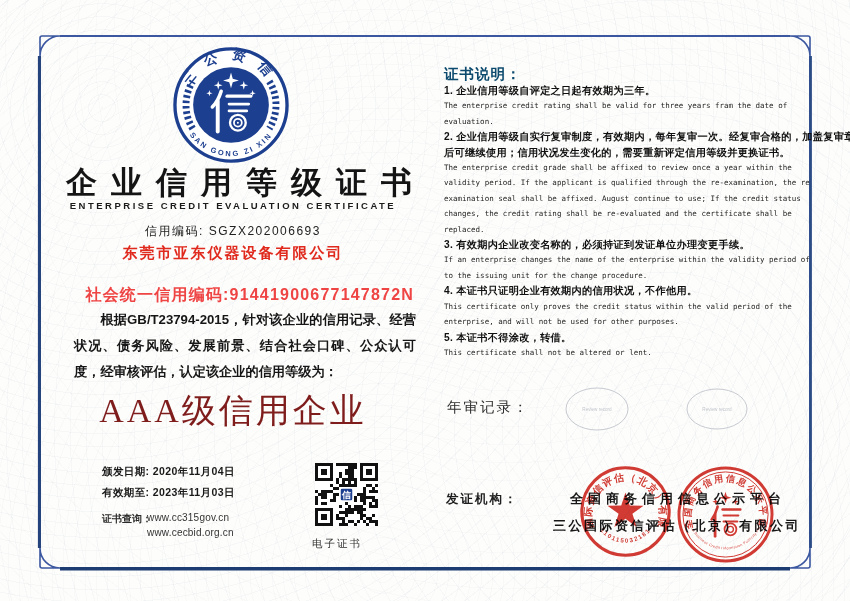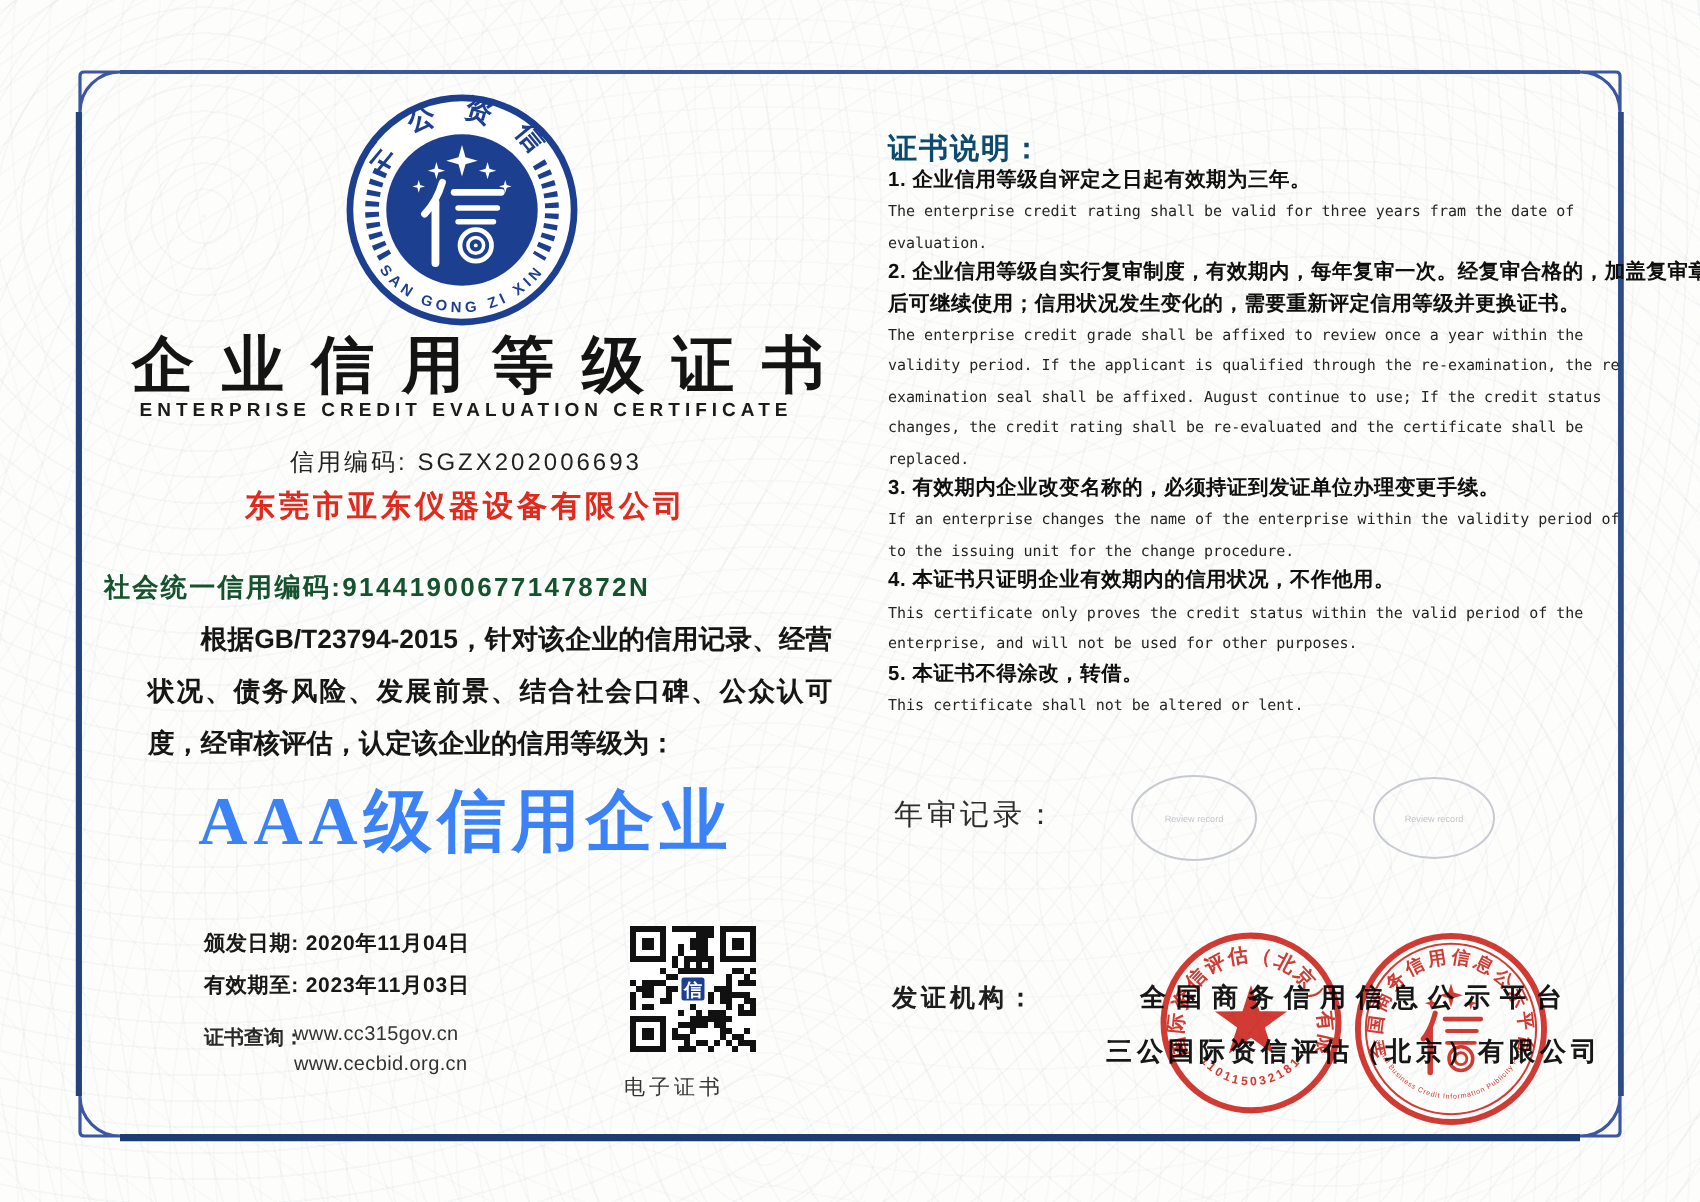--- a/index.html
+++ b/index.html
@@ -14,26 +14,26 @@
   .abs{position:absolute;}
   
   .title{left:52px;top:162px;width:362px;text-align:center;font-family:"Liberation Serif",serif;
     font-weight:900;font-size:31px;color:#141414;letter-spacing:14px;text-indent:14px;white-space:nowrap;}
   .title-en{left:52px;top:200px;width:362px;text-align:center;font-weight:bold;font-size:9.5px;
     letter-spacing:2.5px;color:#1b1b1b;white-space:nowrap;}
   .credit-no{left:52px;top:223px;width:362px;text-align:center;font-weight:normal;font-size:12px;
     letter-spacing:1.5px;color:#222;}
   .company{left:52px;top:244px;width:362px;text-align:center;font-weight:bold;font-size:15px;
     letter-spacing:2px;color:#e02a1e;white-space:nowrap;}
-  .uscc{left:52px;top:285px;width:362px;text-align:left;font-weight:bold;font-size:13px;
-    letter-spacing:1.2px;color:#14532d;}
+  .uscc{left:52px;top:285px;width:362px;text-align:right;font-weight:bold;font-size:16px;
+    letter-spacing:1.2px;color:#ef4444;}
   .body-par{left:74px;top:307px;width:342px;font-weight:bold;font-size:13.2px;line-height:26px;
     color:#161616;text-align:justify;text-indent:2em;}
-  .rating{left:52px;top:388px;width:362px;text-align:center;font-weight:700;font-size:34px;
-    letter-spacing:3px;color:#3b82f6;font-family:"Liberation Serif",serif;white-space:nowrap;}
+  .rating{left:52px;top:388px;width:362px;text-align:center;font-weight:400;font-size:34px;
+    letter-spacing:3px;color:#7f1d1d;font-family:"Liberation Serif",serif;white-space:nowrap;}
   .date-line{font-weight:bold;font-size:10.5px;color:#191919;letter-spacing:.4px;white-space:nowrap;}
   .query-label{left:102px;top:512px;font-weight:bold;font-size:10px;color:#2a2a2a;}
   .url{font-size:10px;color:#333;letter-spacing:.2px;}
   .eqr-label{left:312px;top:537px;width:74px;text-align:left;font-size:10.5px;letter-spacing:2px;color:#333;}
   
   .notes-head{left:444px;top:53px;font-weight:bold;font-size:14.5px;letter-spacing:1px;color:#0c4a6e;margin-top:12px;}
   .notes-body{left:444px;top:83px;width:380px;}
   .nl{white-space:nowrap;}
   .nl.cn{font-weight:bold;font-size:10.2px;line-height:15.4px;color:#101010;letter-spacing:.3px;}
   .nl.en{font-family:"DejaVu Sans Mono","Liberation Mono",monospace;font-size:7.5px;line-height:15.4px;color:#242424;}

